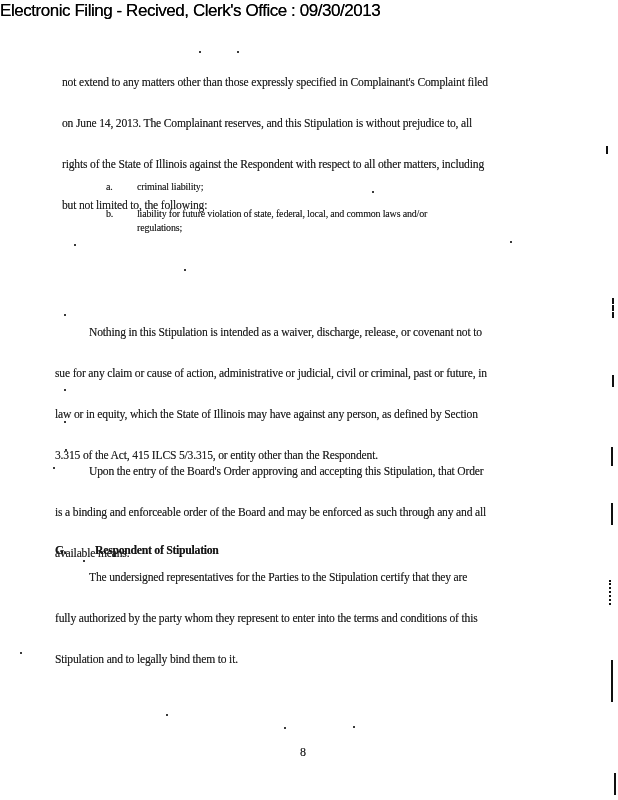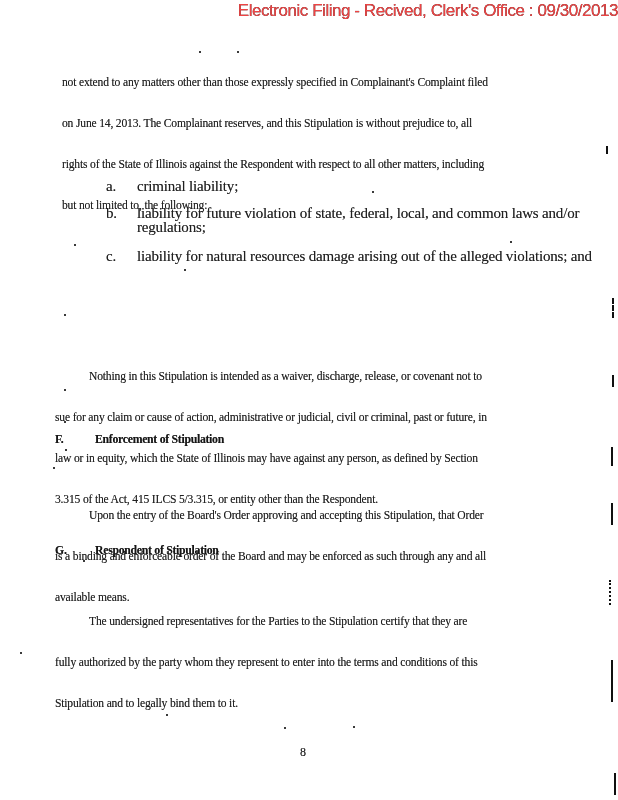--- a/index.html
+++ b/index.html
@@ -13,42 +13,42 @@
     height: 800px;
     background: #ffffff;
     overflow: hidden;
     font-family: "Liberation Serif", serif;
   }
   .efile-header {
     position: absolute;
     top: 1px;
     left: 0;
     right: 0;
-    text-align: right;
+    text-align: left;
     font-family: "Liberation Sans", sans-serif;
     font-size: 17px;
     font-weight: 500;
     letter-spacing: -0.45px;
-    color: #ef4444;
+    color: #000000;
     text-shadow: 0 0 0.4px #222;
   }
   .para {
     position: absolute;
     font-size: 11.6px;
     line-height: 41px;
     letter-spacing: -0.18px;
     color: #202020;
     white-space: nowrap;
     text-shadow: 0 0 0.5px rgba(50,50,50,0.55);
   }
-  .para.indent { text-indent: 34px; margin-top: 44px; }
+  .para.indent { text-indent: 34px; }
   .list-item {
     position: absolute;
     left: 106px;
-    font-size: 15px;
+    font-size: 10px;
     line-height: 13.8px;
     letter-spacing: -0.18px;
     color: #202020;
     text-shadow: 0 0 0.5px rgba(50,50,50,0.55);
   }
   .li-label {
     display: inline-block;
     width: 31px;
     vertical-align: top;
     white-space: nowrap;
@@ -116,30 +116,24 @@
   <div class="para" style="left:62px; top:62px;">not extend to any matters other than those expressly specified in Complainant's Complaint filed<br>on June 14, 2013.  The Complainant reserves, and this Stipulation is without prejudice to, all<br>rights of the State of Illinois against the Respondent with respect to all other matters, including<br>but not limited to, the following:</div>
 
   <div class="list-item" style="top:180px;">
     <span class="li-label">a.</span><span class="li-text">criminal liability;</span>
   </div>
 
   <div class="list-item" style="top:207px;">
     <span class="li-label">b.</span><span class="li-text">liability for future violation of state, federal, local, and common laws and/or<br>regulations;</span>
   </div>
 
-  <div class="list-item" style="top:250px;">
-    <span class="li-label">c.</span><span class="li-text">liability for natural resources damage arising out of the alleged violations; and</span>
-  </div>
 
 
   <div class="para indent" style="left:55px; top:312px;">Nothing in this Stipulation is intended as a waiver, discharge, release, or covenant not to<br>sue for any claim or cause of action, administrative or judicial, civil or criminal, past or future, in<br>law or in equity, which the State of Illinois may have against any person, as defined by Section<br>3.315 of the Act, 415 ILCS 5/3.315, or entity other than the Respondent.</div>
 
-  <div class="sec-head" style="top:432px;">
-    <span class="sec-label">F.</span><span class="sec-title">Enforcement of Stipulation</span>
-  </div>
 
   <div class="para indent" style="left:55px; top:451px;">Upon the entry of the Board's Order approving and accepting this Stipulation, that Order<br>is a binding and enforceable order of the Board and may be enforced as such through any and all<br>available means.</div>
 
   <div class="sec-head" style="top:543px;">
     <span class="sec-label">G.</span><span class="sec-title">Respondent of Stipulation</span>
   </div>
 
   <div class="para indent" style="left:55px; top:557px;">The undersigned representatives for the Parties to the Stipulation certify that they are<br>fully authorized by the party whom they represent to enter into the terms and conditions of this<br>Stipulation and to legally bind them to it.</div>
 
   <div class="page-number">8</div>

